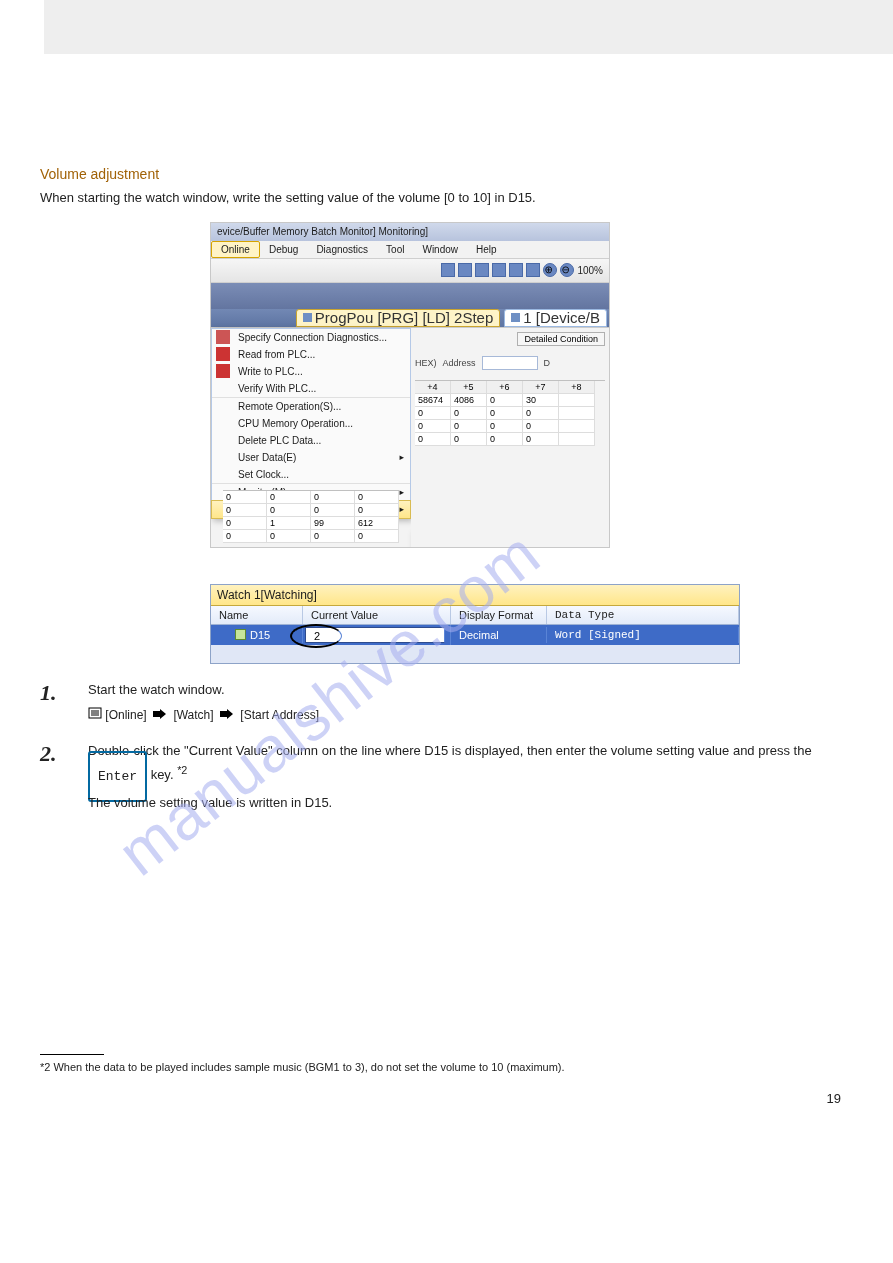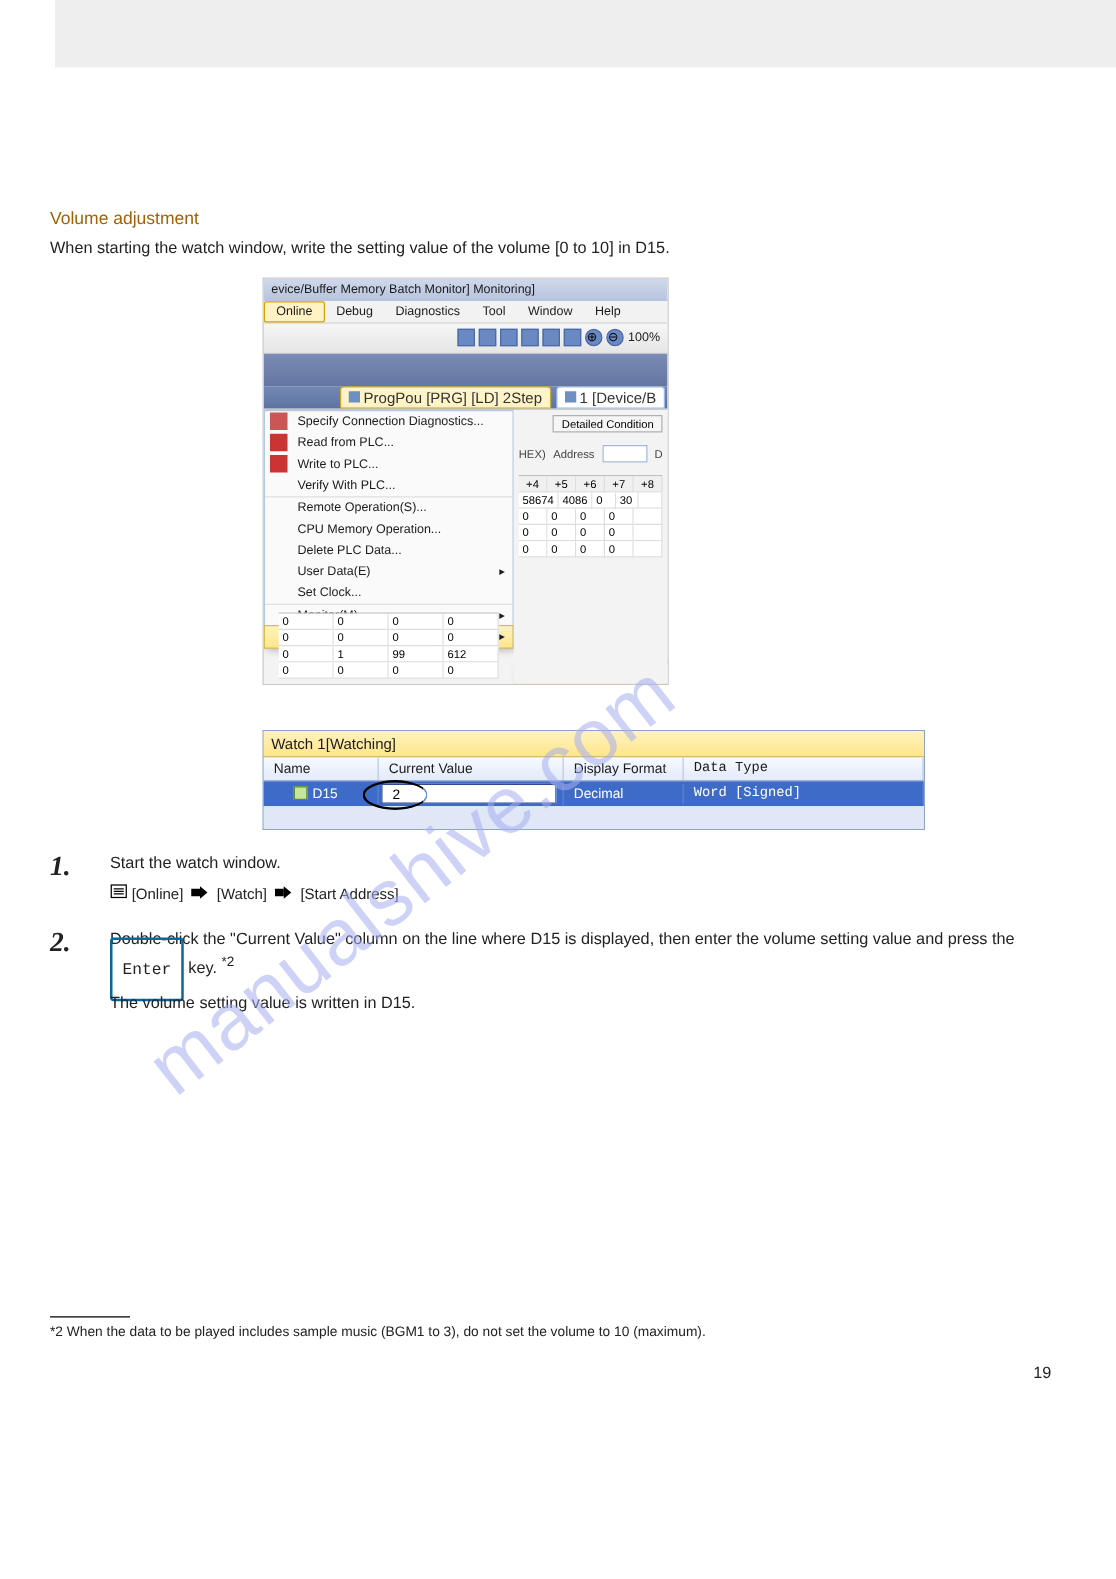--- a/index.html
+++ b/index.html
@@ -13,21 +13,21 @@
   }
 
   
   .page { padding: 0 40px 40px 40px; position: relative; }
 
   .section-title { font-size: 14px; font-weight: normal; color: #a16207; margin: 38px 0 6px 0; }
   .body-text { font-size: 13px; color: #222; margin-bottom: 10px; line-height: 1.5; }
 
   
   .shot1 {
-    width: 325px;
+    width: 400px;
     margin-left: 170px;
     margin-top: 14px;
     border: 1px solid #c8c8c8;
     font-size: 10px;
     background: #fff;
     overflow: hidden;
     position: relative;
   }
   .titlebar {
     background: linear-gradient(#d0d9eb, #b7c3dd);
@@ -72,21 +72,21 @@
     display: flex;
     justify-content: flex-end;
     padding-right: 2px;
     gap: 4px;
   }
   .tab {
     background: #fef4c8;
     border: 1px solid #caa52f;
     border-radius: 3px 3px 0 0;
     padding: 1px 6px;
-    font-size: 12px;
+    font-size: 15px;
     color: #333;
     display: flex;
     align-items: center;
     gap: 3px;
   }
   .tab.sel { background: #fff; border-color: #9bb9e2; }
   .tiny-icon { width: 9px; height: 9px; background: #6e8fc4; display: inline-block; }
 
   .shot1-body { position: relative; height: 220px; background: #f3f3f3; border-top: 1px solid #ccc; }
 

